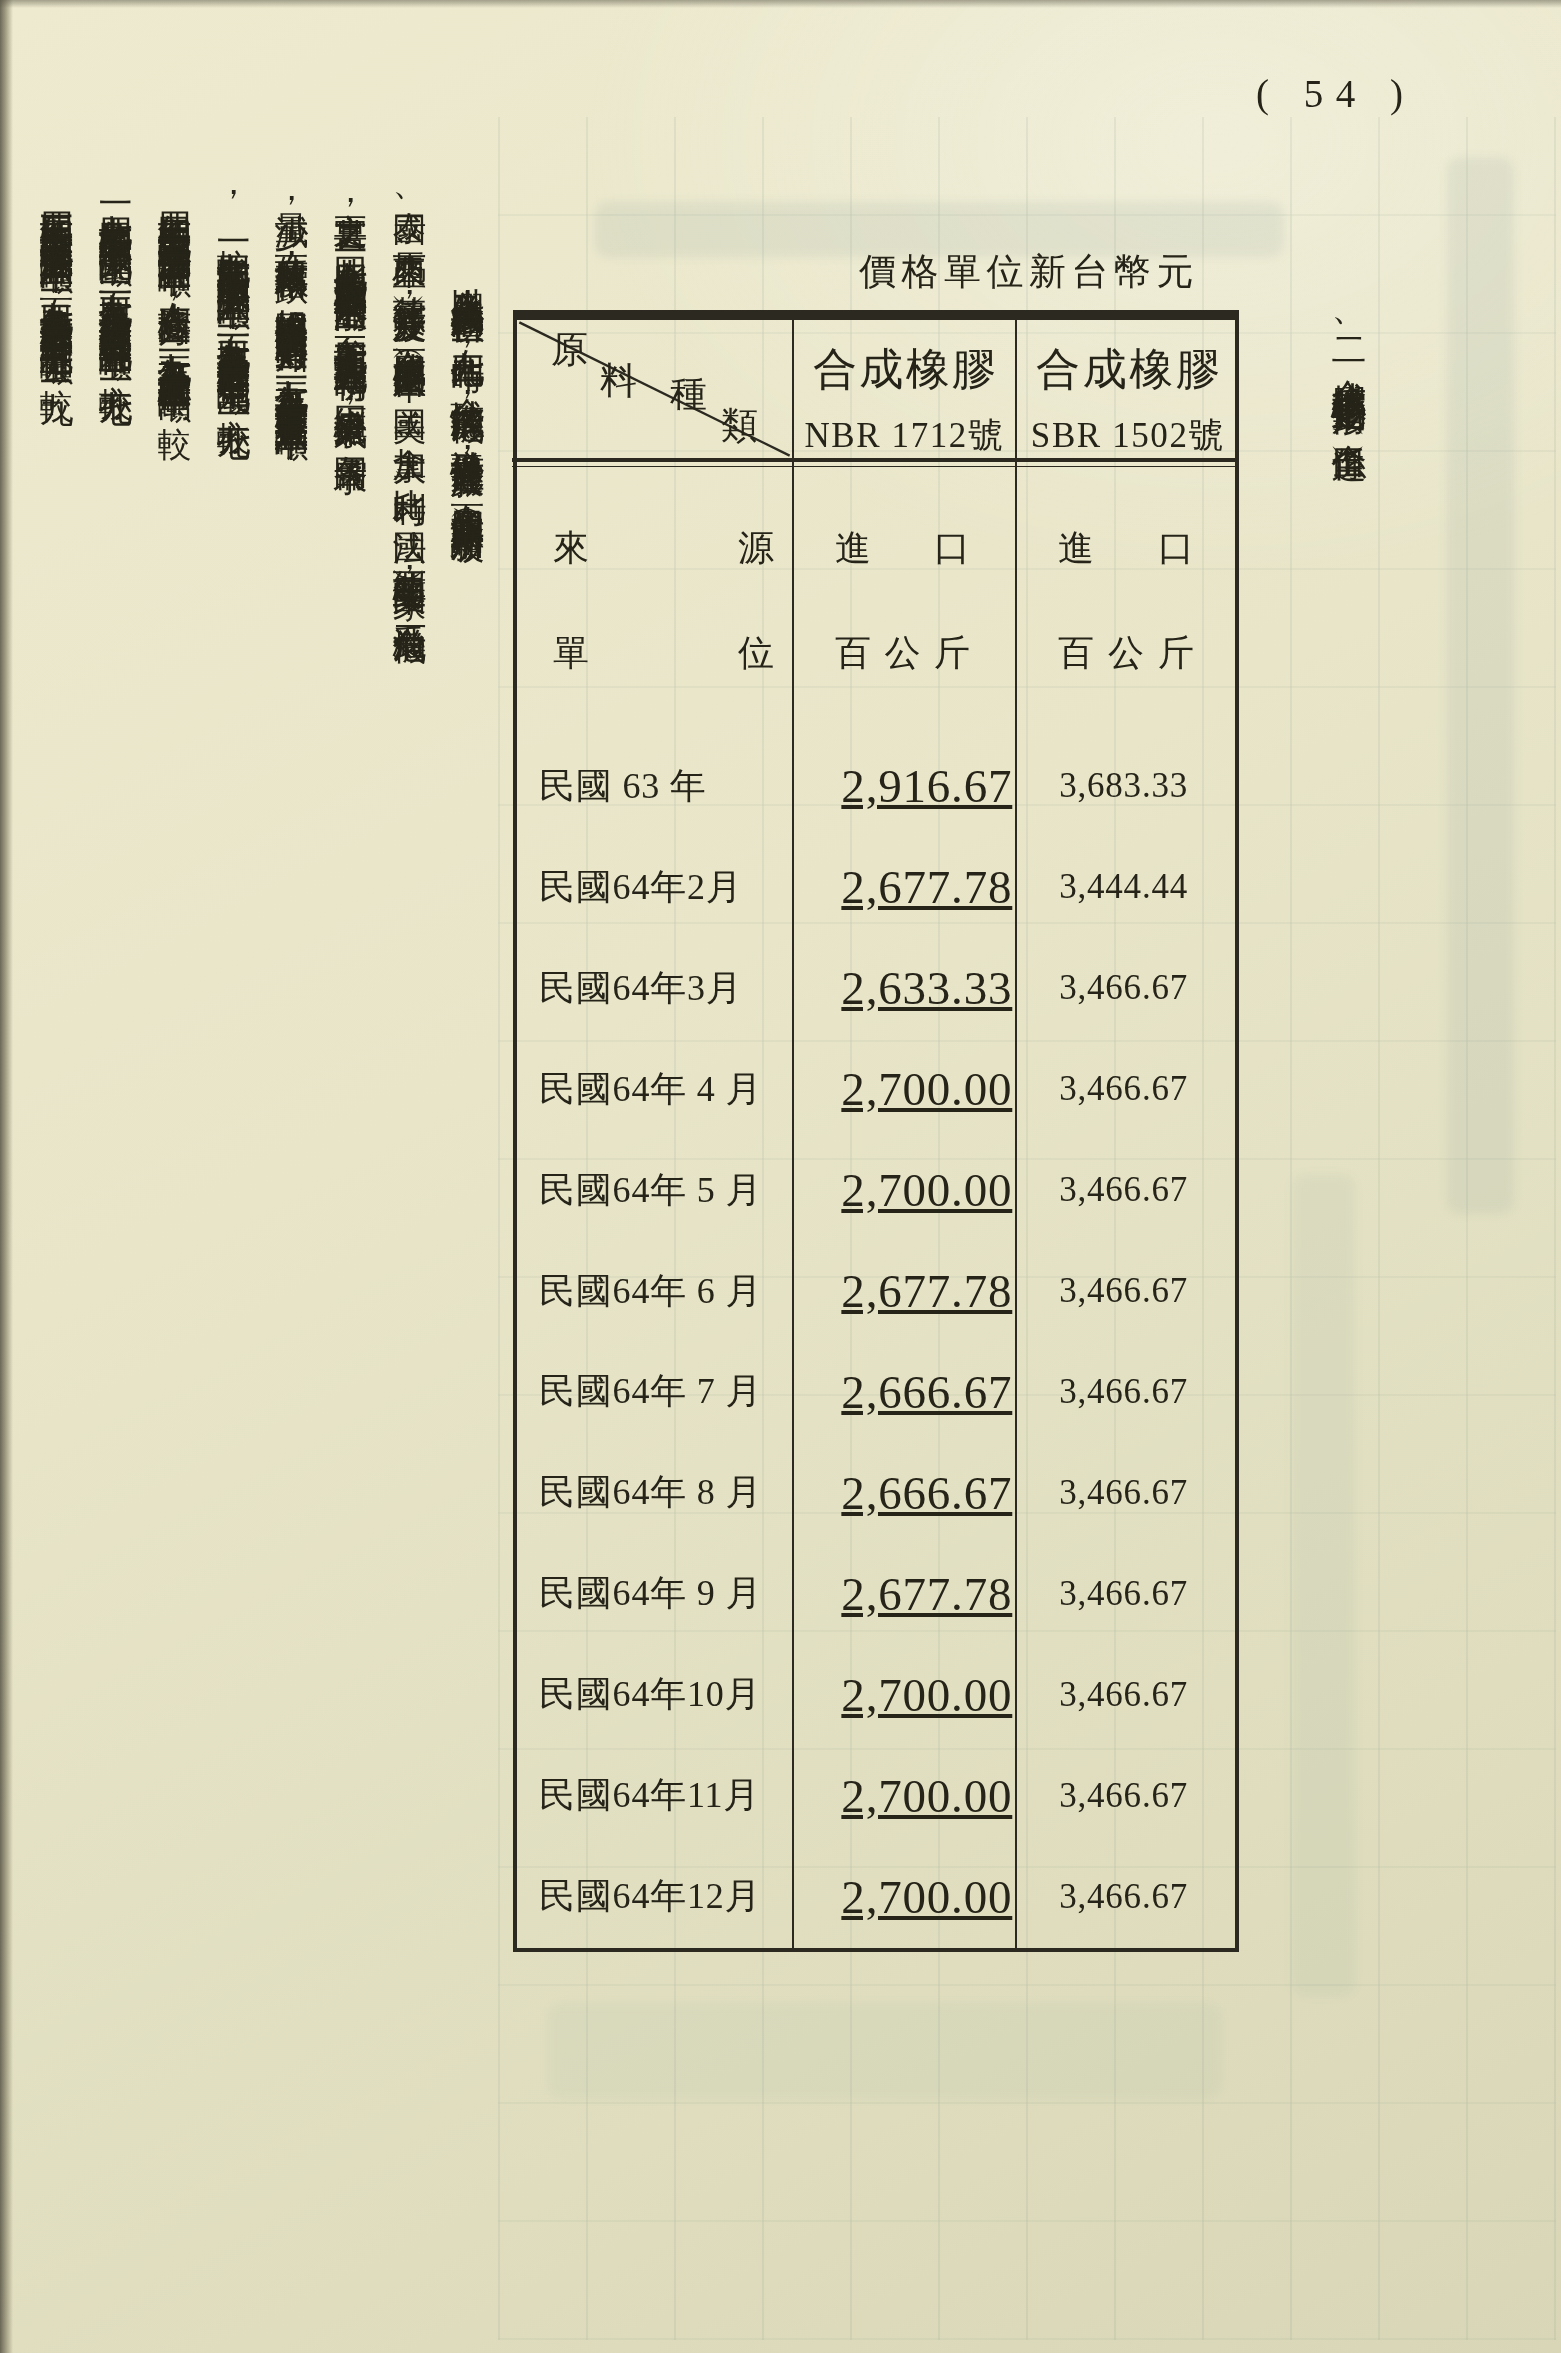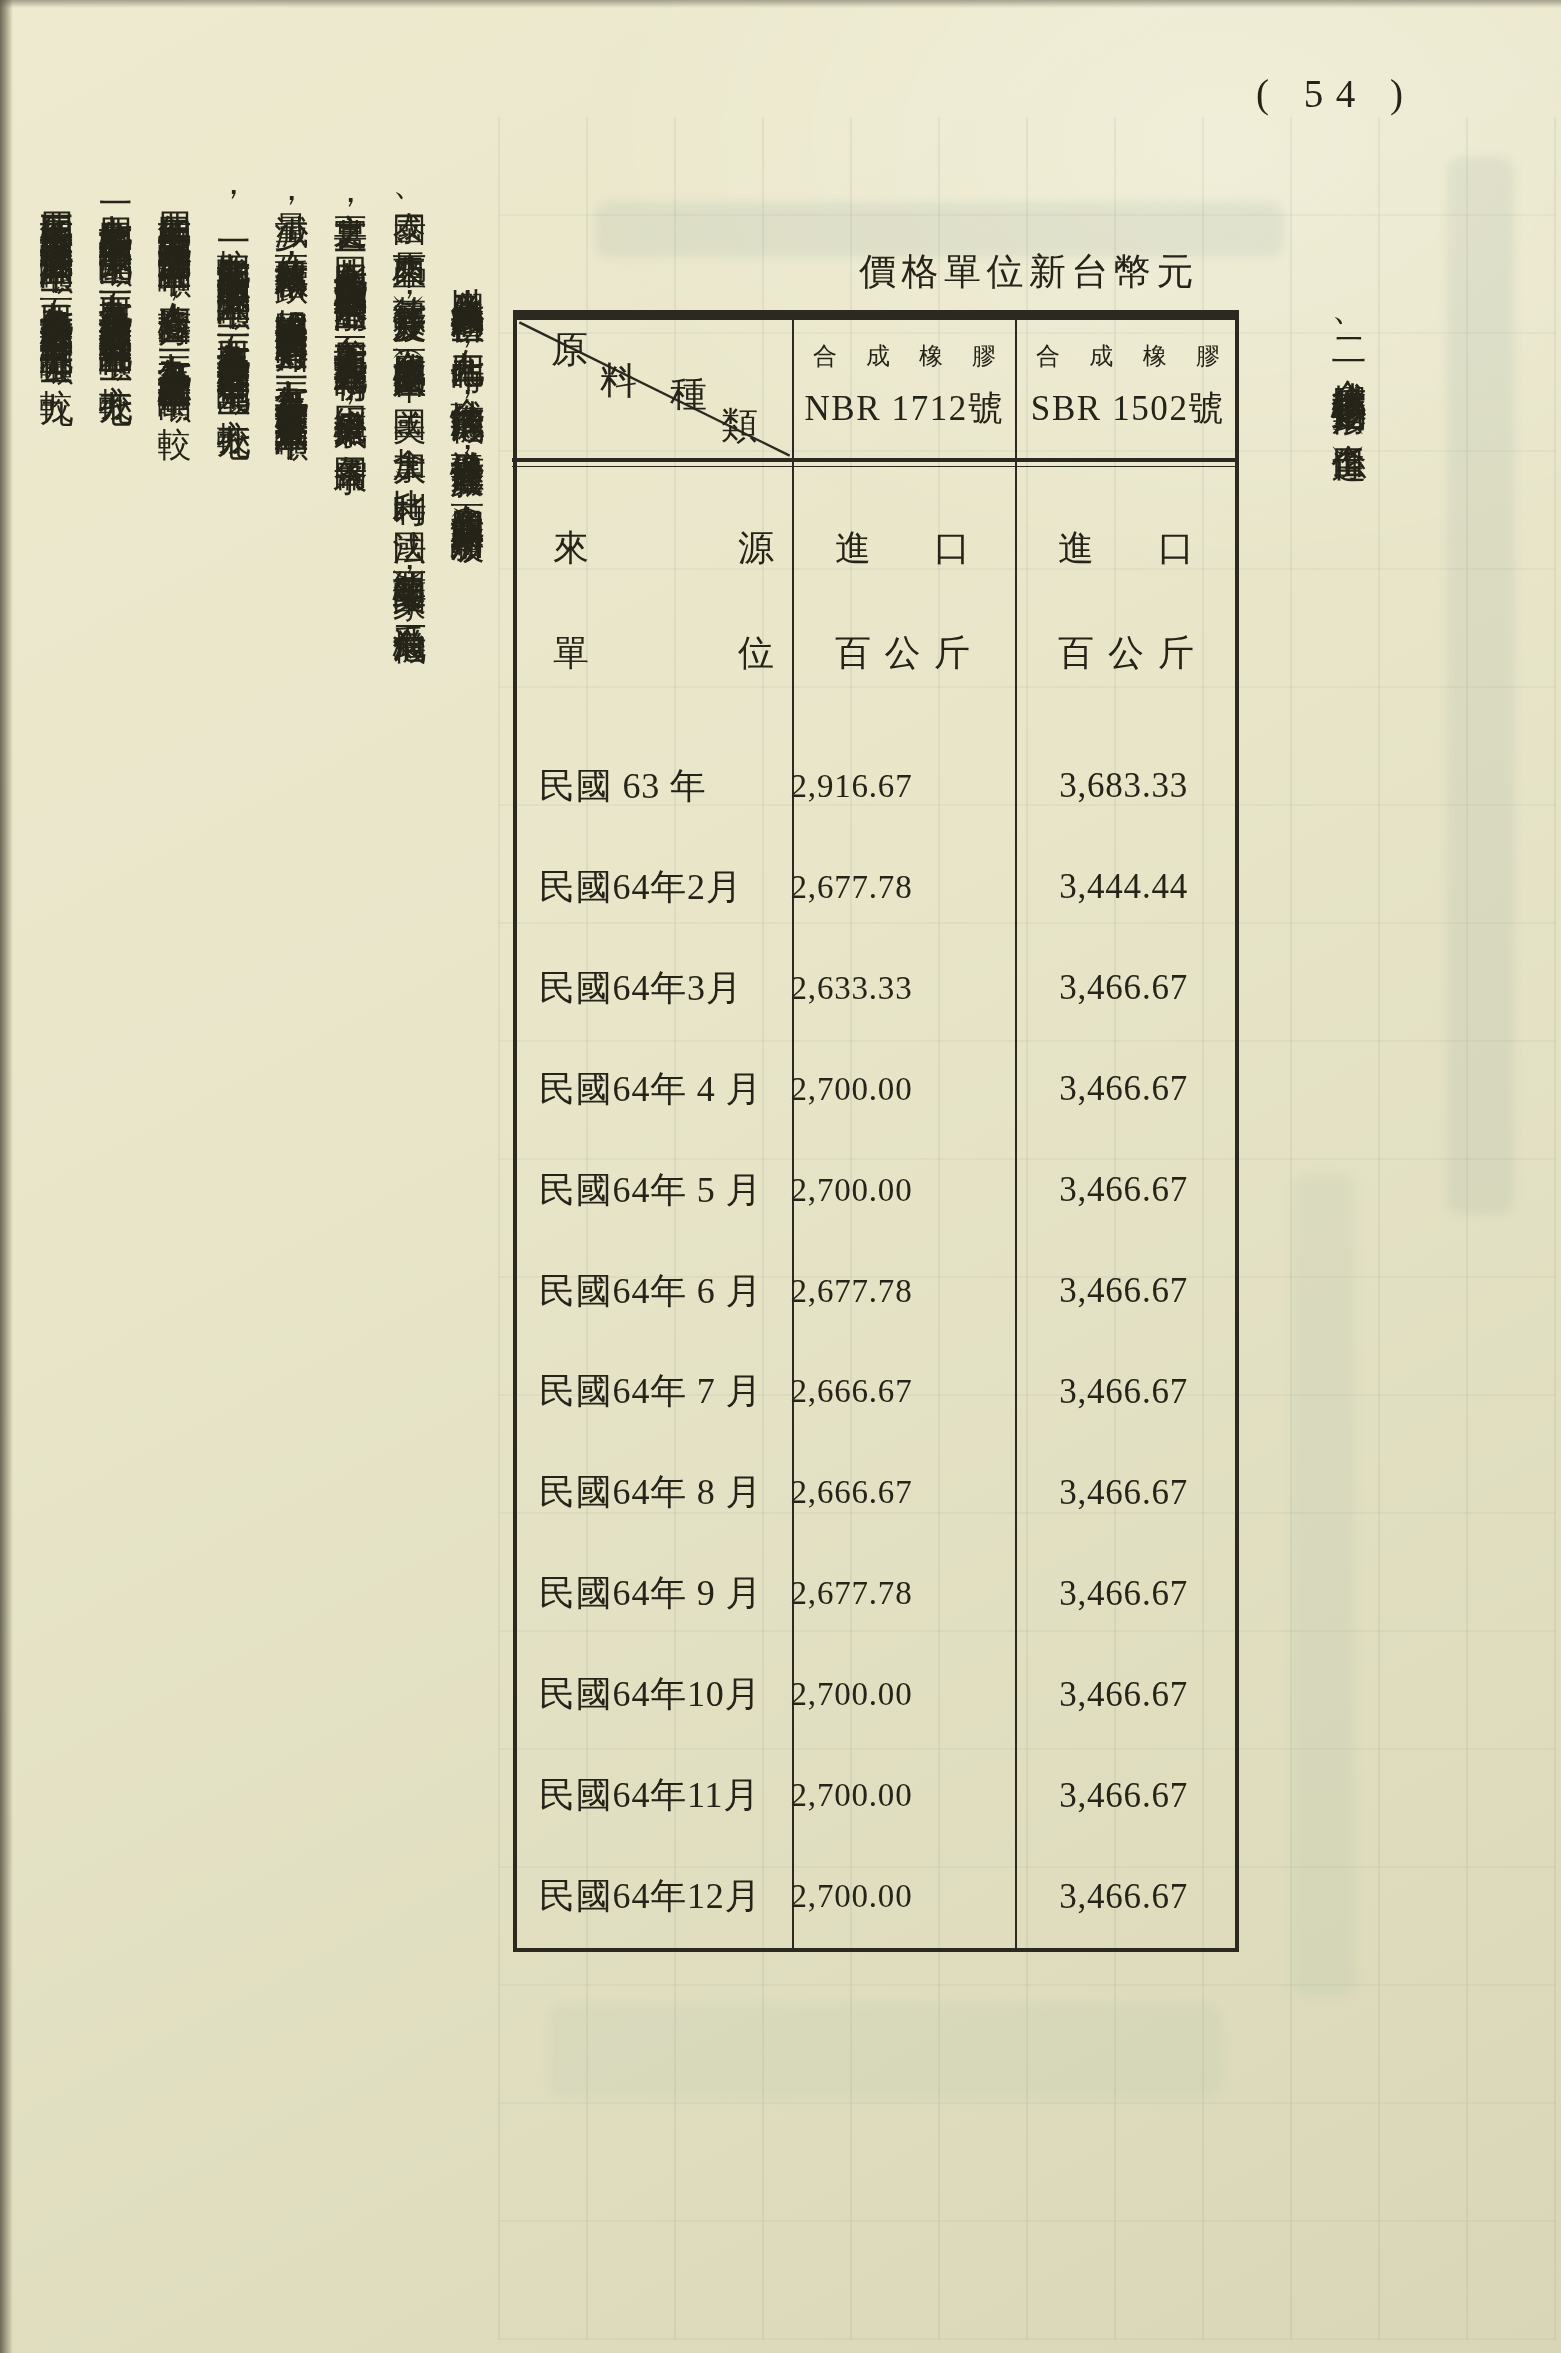--- a/index.html
+++ b/index.html
@@ -48,39 +48,39 @@
   .vline{position:absolute;top:0;width:2.3px;height:100%;background:#2b2920;}
   .vl1{left:275px;} .vl2{left:498px;}
 
   .hdr1{position:absolute;left:0;top:0;width:100%;height:138px;}
   .corner{position:absolute;left:0;top:0;width:275px;height:138px;}
   .corner svg{position:absolute;left:0;top:0;}
   .corner span{position:absolute;font-size:37px;}
   .ck0{left:34px;top:4.7px;} .ck1{left:83px;top:36px;} .ck2{left:153px;top:49px;} .ck3{left:204px;top:81px;}
   .colh{position:absolute;top:0;height:138px;}
   .colh.h-nbr{left:277px;width:221px;} .colh.h-sbr{left:500px;width:222px;}
-  .colh .t1{margin:20.4px 19px 0;font-size:24px;}
+  .colh .t1{margin:20.4px 19px 0;font-size:44px;}
   .colh .t2{margin-top:12.5px;text-align:center;font-size:35px;letter-spacing:1.6px;white-space:nowrap;}
   .spread{display:block;text-align:justify;text-align-last:justify;}
 
   .hrule{position:absolute;left:-4.7px;top:138px;width:726px;height:11.7px;
     background:linear-gradient(180deg,#2b2920 0 3.9px,transparent 3.9px 7.8px,#2b2920 7.8px 9.4px,transparent 9.4px);}
 
   .hdr2{position:absolute;left:0;top:152px;width:100%;height:265px;}
   .hdr2 .cell{position:absolute;top:0;height:100%;box-sizing:border-box;padding-top:52px;}
   .hdr2 .lab{left:0;width:275px;padding-left:36px;padding-right:18px;}
   .hdr2 .d1{left:277px;width:221px;padding-left:41px;padding-right:45px;}
   .hdr2 .d2{left:500px;width:222px;padding-left:41px;padding-right:45px;}
   .hdr2 .ln{font-size:36px;}
   .hdr2 .ln + .ln{margin-top:56px;}
 
   .rows{position:absolute;left:0;top:416px;width:100%;height:1211px;display:flex;flex-direction:column;}
   .row{flex:1;display:flex;align-items:center;}
   .c-label{width:275px;box-sizing:border-box;padding-left:22px;font-size:36px;letter-spacing:0.8px;white-space:nowrap;}
-  .c-nbr{width:223px;text-align:left;font-size:33px;letter-spacing:0.8px;}
+  .c-nbr{width:223px;text-align:right;font-size:47px;letter-spacing:0.8px;text-decoration:underline;}
   .c-sbr{width:224px;text-align:center;font-size:35px;letter-spacing:0.8px;}
 </style>
 </head>
 <body>
 
 <div class="edge-left"></div>
 <div class="edge-top"></div>
 <div class="bleed-grid"></div>
 <div class="smudge sm1"></div>
 <div class="smudge sm2"></div>

